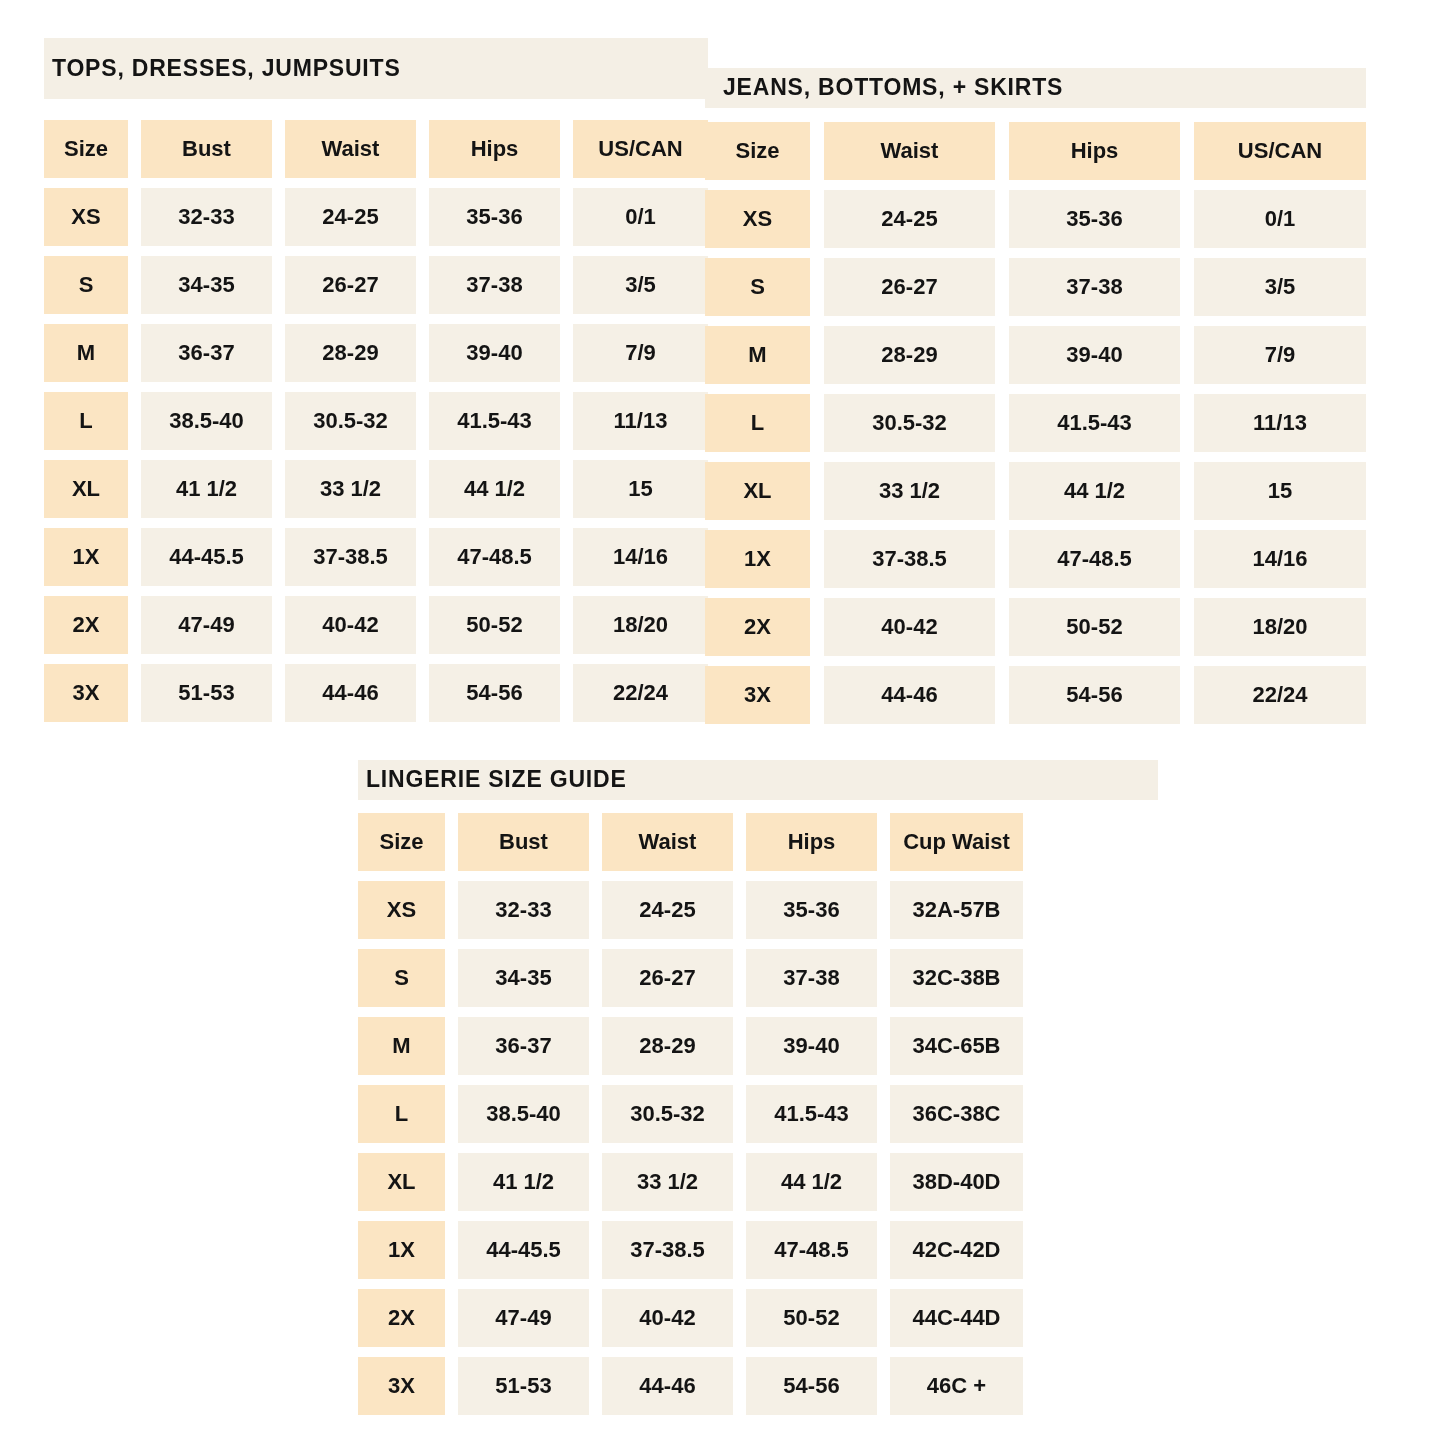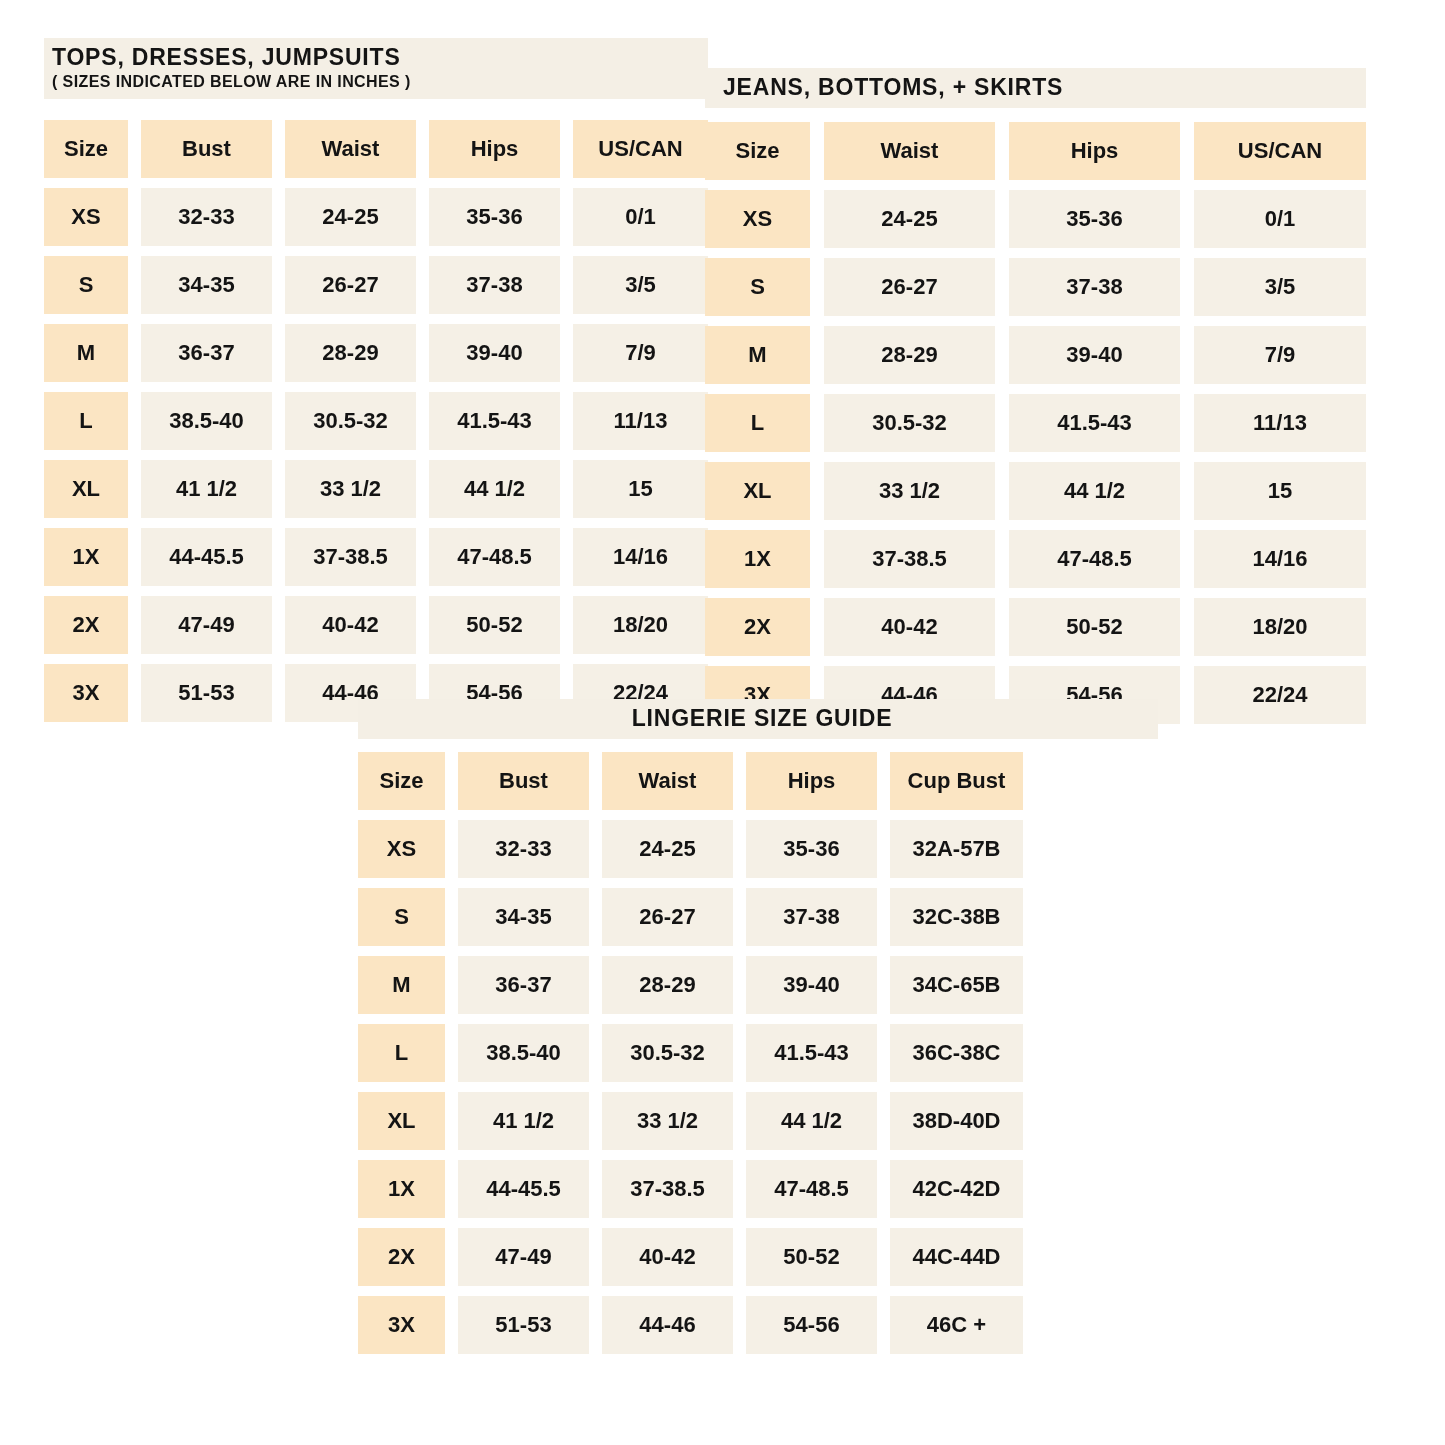--- a/index.html
+++ b/index.html
@@ -22,29 +22,28 @@
   #jeans .grid{grid-template-columns:105px 171px 171px 172px;column-gap:14px;margin-top:14px;}
   #lingerie .grid{grid-template-columns:87px 131px 131px 131px 133px;margin-top:13px;}
   .c{
     display:flex;align-items:center;justify-content:center;
     font-size:22px;font-weight:bold;white-space:nowrap;
   }
   .hd,.sz{background:#fbe5c3;}
   .dt{background:#f5f0e6;}
   #tops{left:44px;top:38px;width:664px;}
   #jeans{left:705px;top:68px;width:661px;}
-  #lingerie{left:358px;top:699px;width:800px;text-align:center;}
+  #lingerie{left:358px;top:760px;width:800px;}
 </style>
 </head>
 <body>
 
 <section class="tbl" id="tops">
   <header class="titlebar">
     <div class="t-title">TOPS, DRESSES, JUMPSUITS</div>
-    <div class="t-sub">( SIZES INDICATED BELOW ARE IN INCHES )</div>
   </header>
   <div class="grid">
     <div class="c hd">Size</div>
     <div class="c hd">Bust</div>
     <div class="c hd">Waist</div>
     <div class="c hd">Hips</div>
     <div class="c hd">US/CAN</div>
 
     <div class="c sz">XS</div>
     <div class="c dt">32-33</div>
@@ -150,21 +149,21 @@
 
 <section class="tbl" id="lingerie">
   <header class="titlebar">
     <div class="t-title">LINGERIE SIZE GUIDE</div>
   </header>
   <div class="grid">
     <div class="c hd">Size</div>
     <div class="c hd">Bust</div>
     <div class="c hd">Waist</div>
     <div class="c hd">Hips</div>
-    <div class="c hd">Cup Bust</div>
+    <div class="c hd">Cup Waist</div>
 
     <div class="c sz">XS</div>
     <div class="c dt">32-33</div>
     <div class="c dt">24-25</div>
     <div class="c dt">35-36</div>
     <div class="c dt">32A-57B</div>
 
     <div class="c sz">S</div>
     <div class="c dt">34-35</div>
     <div class="c dt">26-27</div>

